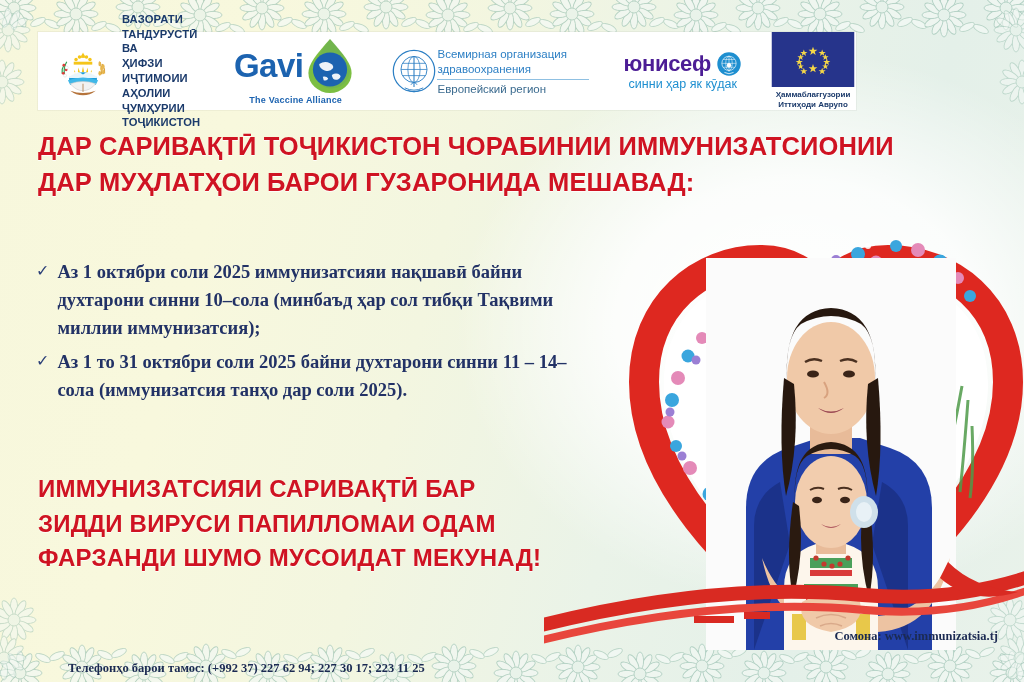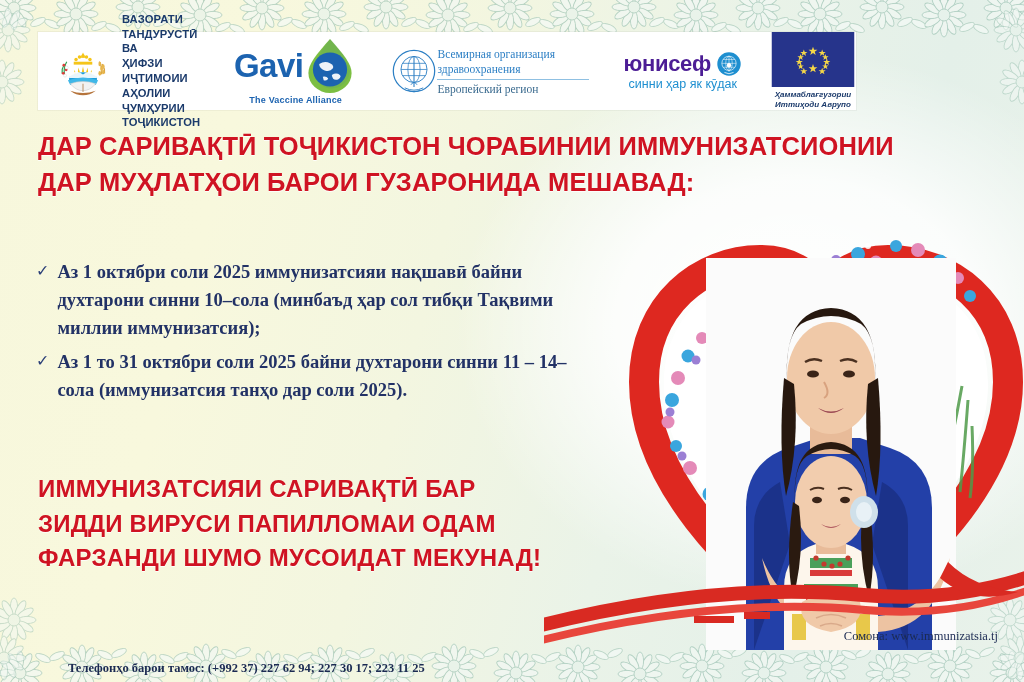--- a/index.html
+++ b/index.html
@@ -81,21 +81,21 @@
     line-height: 1;
   }
   .gavi-row { display: flex; align-items: center; }
   .gavi-tag {
     font-size: 9px;
     font-weight: bold;
     color: #1c63b0;
     letter-spacing: 0.2px;
   }
 
-  .who-logo { margin-left: 34px; gap: 0; font-family: Liberation Serif, serif; }
+  .who-logo { margin-left: 34px; gap: 0; }
   .who-text { display: flex; flex-direction: column; }
   .who-name {
     font-size: 11.5px;
     color: #2c7fc4;
     line-height: 1.22;
     white-space: pre-line;
   }
   .who-rule {
     border-top: 1px solid #8fc0e2;
     margin: 3px 0 3px 0;
@@ -107,21 +107,21 @@
   .unicef-row { display: flex; align-items: center; gap: 5px; }
   .unicef-word {
     font-size: 22px;
     font-weight: bold;
     color: #4c1d95;
     letter-spacing: -0.3px;
     line-height: 1;
   }
   .unicef-tag { font-size: 12.5px; color: #1e8fd0; line-height: 1.1; }
 
-  .eu-logo { margin-left: 28px; flex-direction: column; justify-content: flex-end; gap: 3px; font-style: italic; }
+  .eu-logo { margin-left: 28px; flex-direction: column; justify-content: flex-end; gap: 3px; }
   .eu-flag { width: 86px; height: 56px; }
   .eu-cap {
     font-size: 8px;
     font-weight: bold;
     color: #1b3a6b;
     text-align: center;
     line-height: 1.25;
     white-space: pre-line;
   }
 
@@ -216,21 +216,21 @@
     font-weight: bold;
     color: #1b2a52;
   }
   .footer-site {
     position: absolute;
     right: 26px;
     top: 629px;
     z-index: 7;
     font-family: "Liberation Serif", serif;
     font-size: 12.5px;
-    font-weight: normal;
+    font-weight: bold;
     color: #1b2a52;
   }
   .footer-swoosh {
     position: absolute;
     right: 0;
     bottom: 28px;
     width: 480px;
     height: 92px;
     z-index: 6;
     pointer-events: none;

